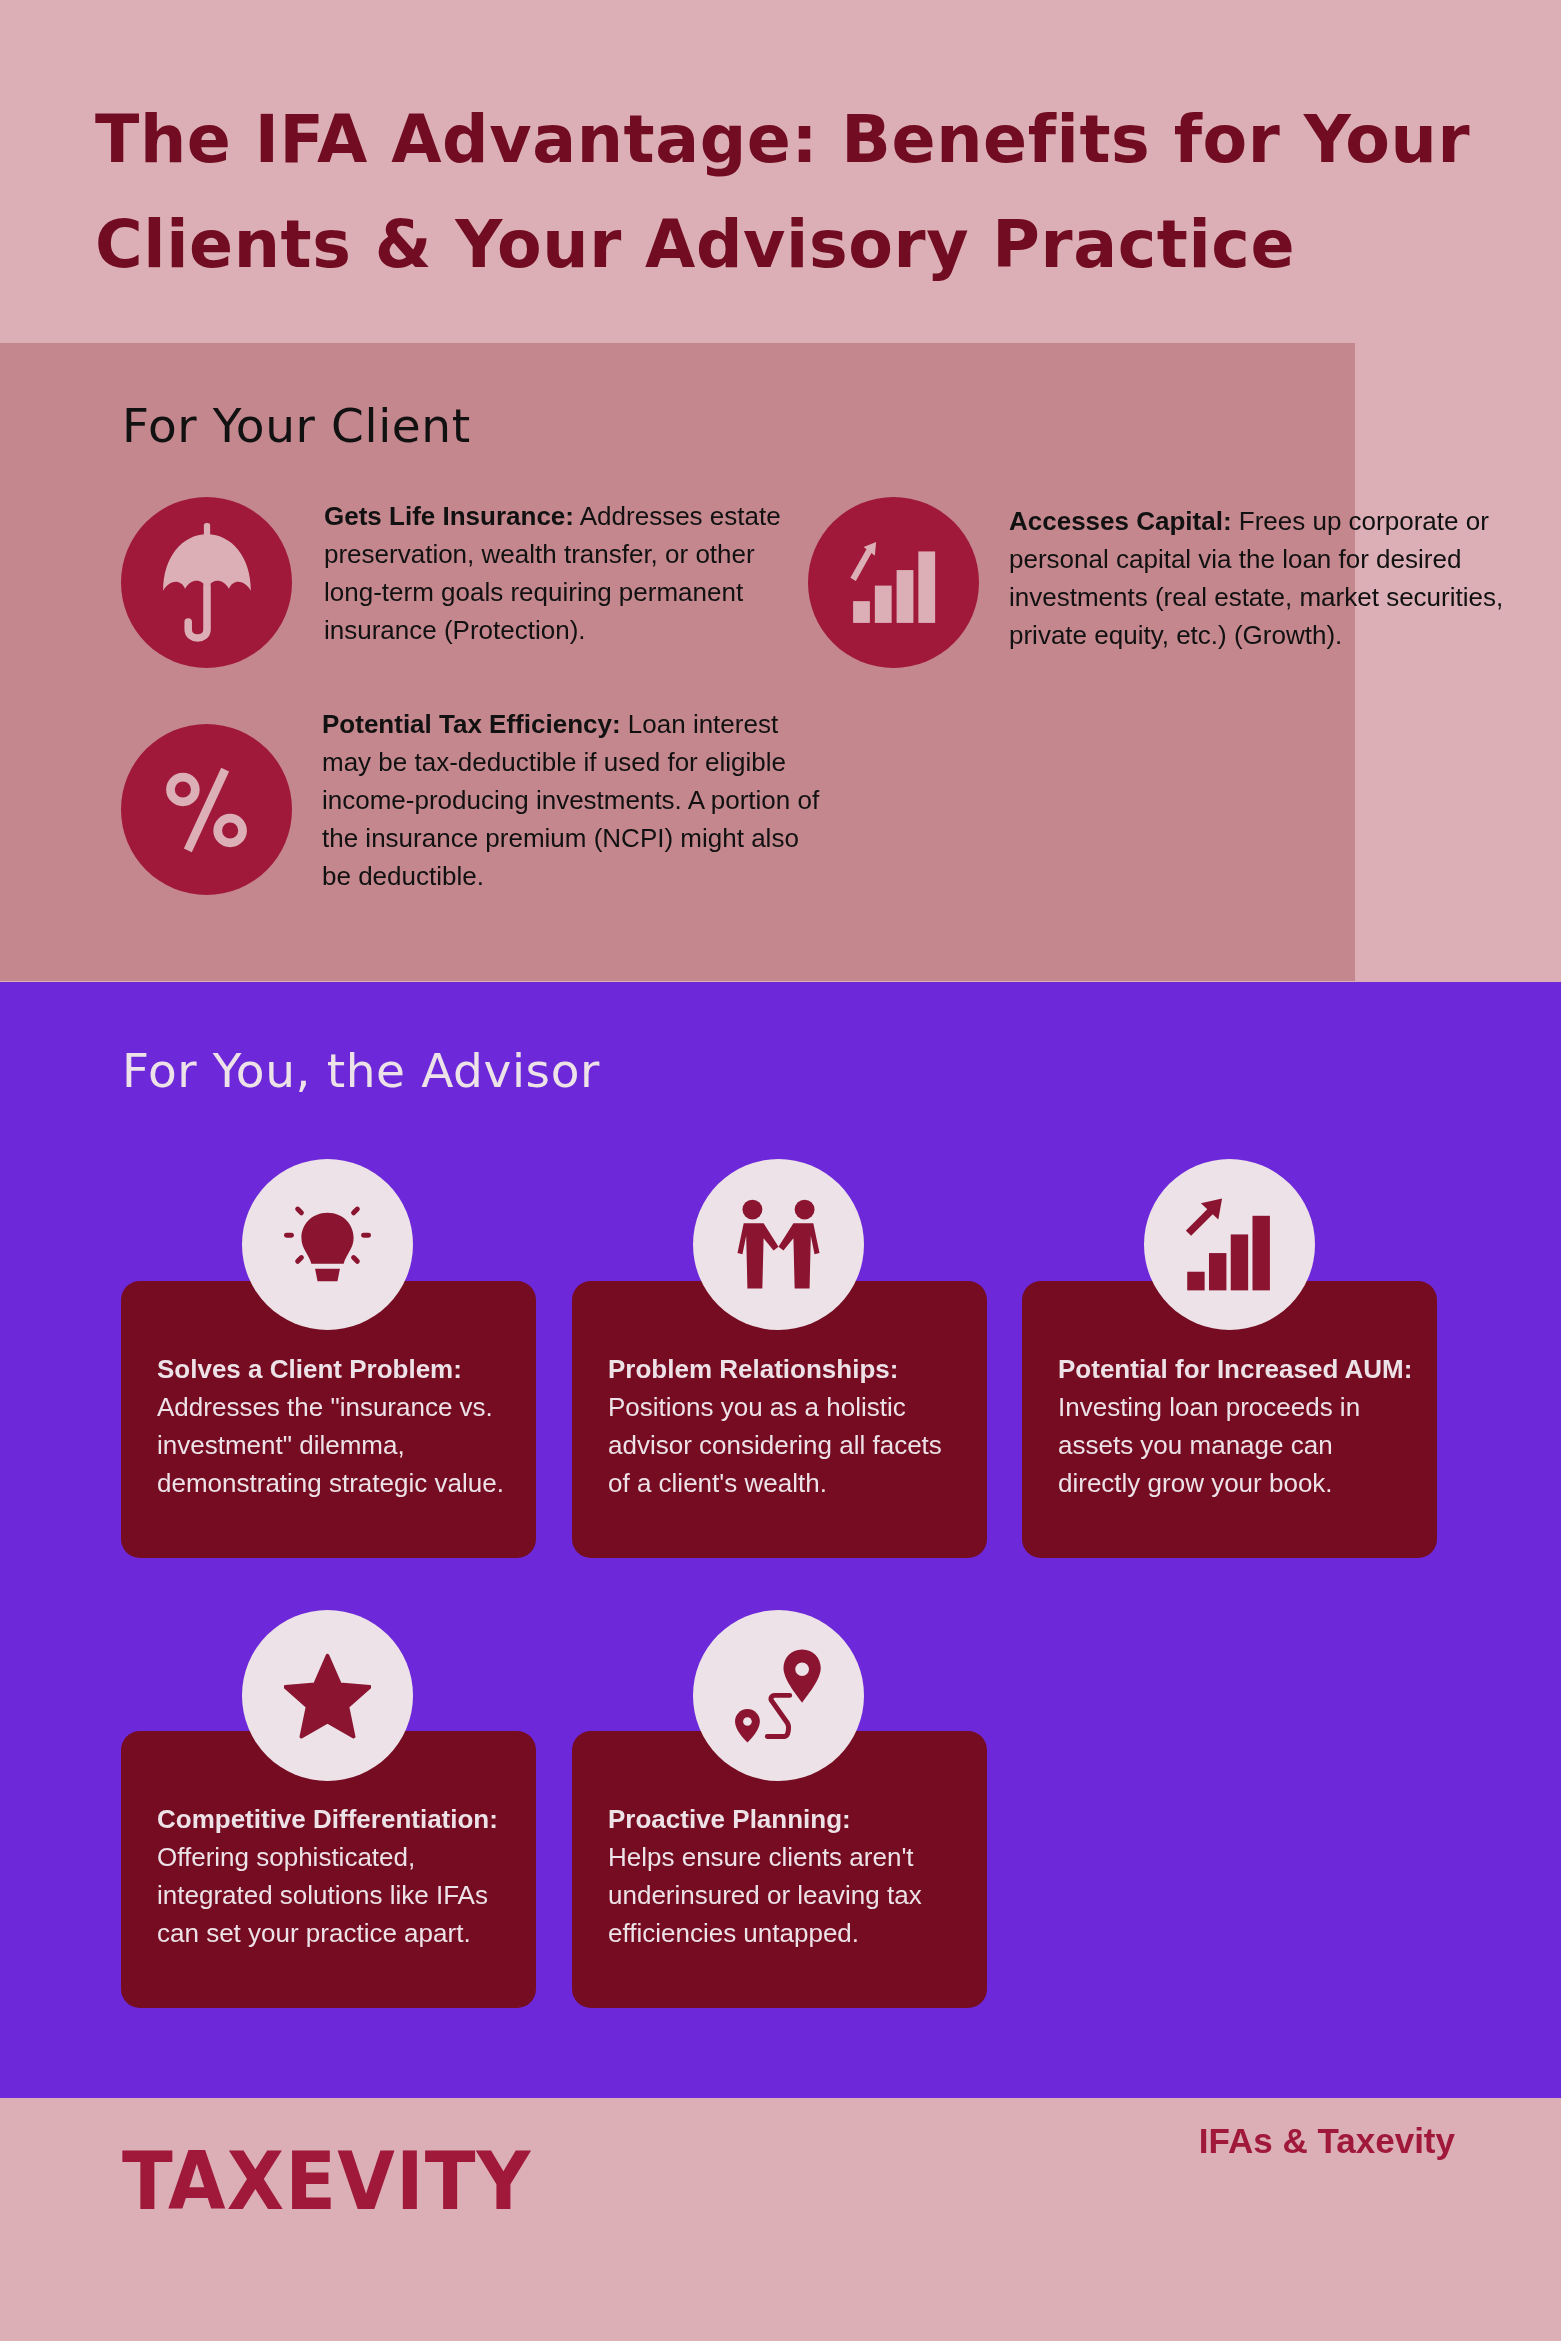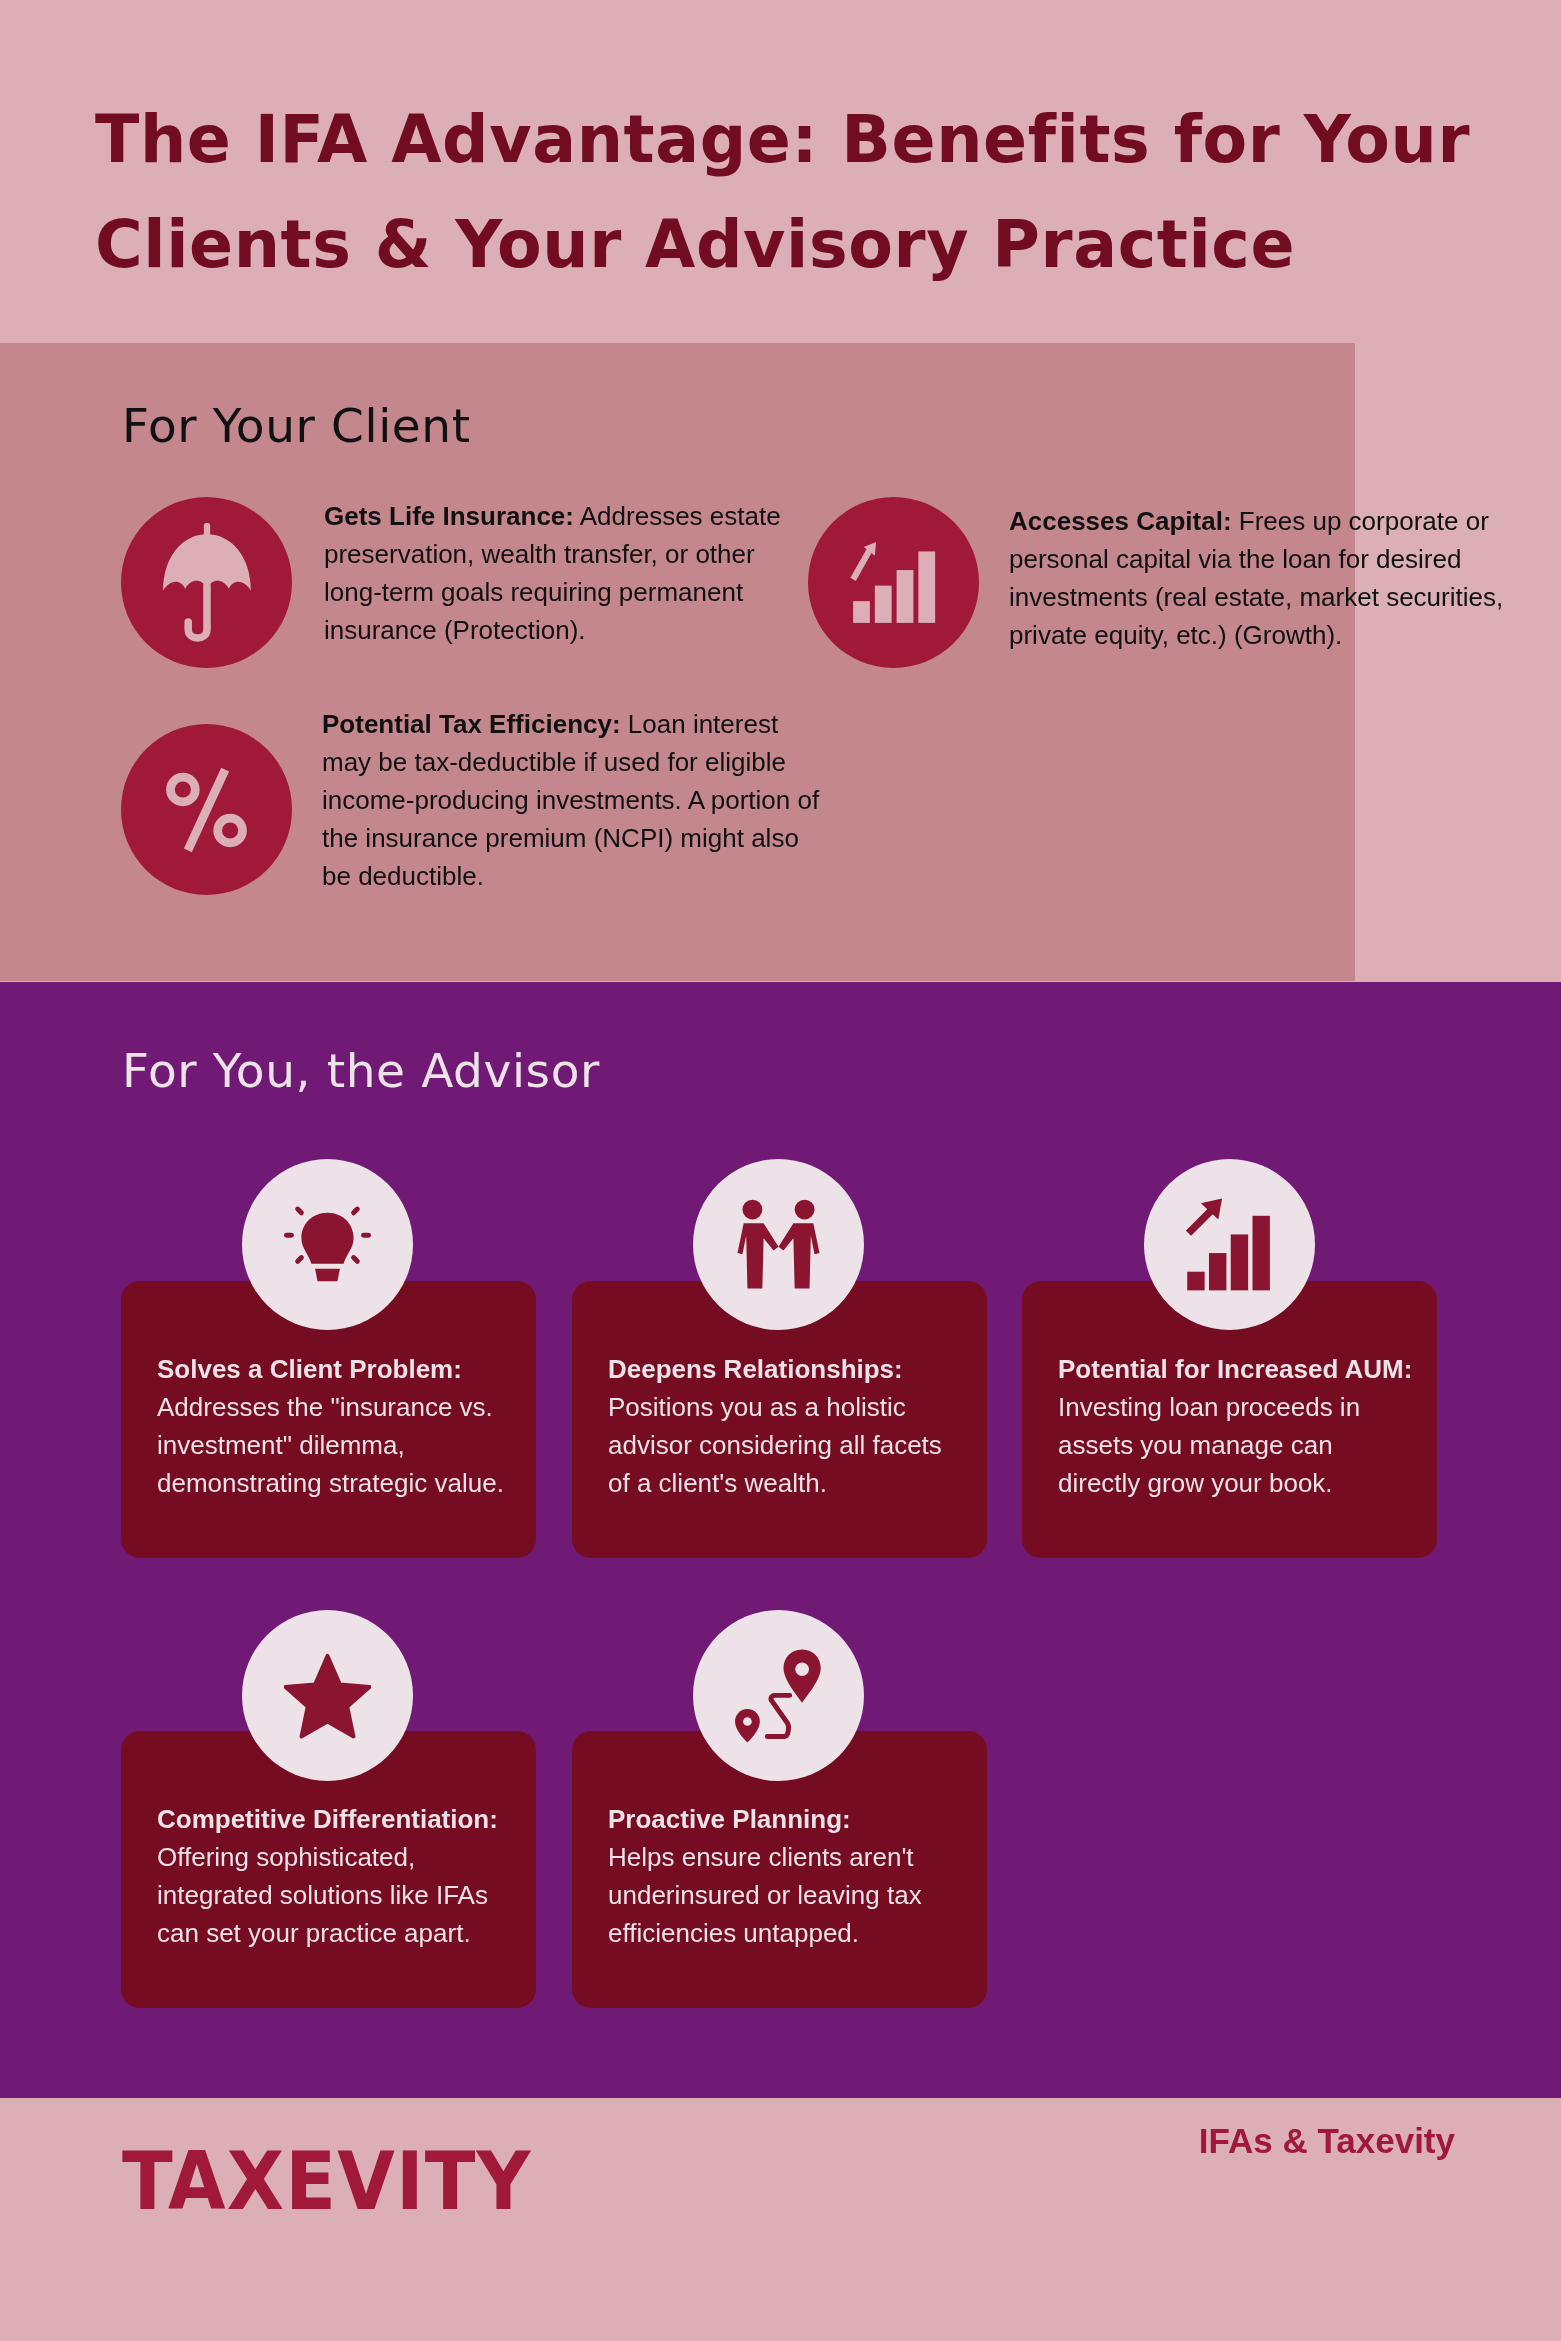--- a/index.html
+++ b/index.html
@@ -42,21 +42,21 @@
   }
   .client-text {
     position: absolute; top: 0; width: 487px;
     font-size: 26px; line-height: 38px; color: #111111;
   }
   .client-text b { font-weight: bold; }
 
   
   .advisor {
     position: absolute; left: 0; top: 982px; width: 1561px; height: 1117px;
-    background: #701a75;
+    background: #6d28d9;
   }
   .advisor .section-heading { top: 61px; color: #ece2e7; }
   .card {
     position: absolute; width: 415px; height: 277px;
     background: #750c22; border-radius: 19px;
   }
   .card-icon {
     position: absolute; width: 171px; height: 171px; border-radius: 50%;
     background: #ece2e7;
     display: flex; align-items: center; justify-content: center;
@@ -158,21 +158,21 @@
           <line x1="4" y1="50" x2="12" y2="50"></line>
           <line x1="128" y1="50" x2="136" y2="50"></line>
           <line x1="22" y1="92" x2="28" y2="86"></line>
           <line x1="118" y1="92" x2="112" y2="86"></line>
         </g>
       </svg>
     </div>
 
     <div class="card" style="left:572px; top:299px;">
       <div class="card-text">
-        <b>Deepens Relationships:</b><br>
+        <b>Problem Relationships:</b><br>
         <span>Positions you as a holistic advisor considering all facets of a client's wealth.</span>
       </div>
     </div>
     <div class="card-icon" style="left:693px; top:177px;">
       <svg width="87" height="94" viewBox="0 0 140 150">
         <circle cx="28" cy="18" r="16" fill="#8b1430"></circle>
         <circle cx="112" cy="18" r="16" fill="#8b1430"></circle>
         <path d="M14 40 L46 40 L70 78 L62 84 L46 64 L44 145 L20 145 L18 60 L12 90 L4 88 Z" fill="#8b1430"></path>
         <path d="M126 40 L94 40 L70 78 L78 84 L94 64 L96 145 L120 145 L122 60 L128 90 L136 88 Z" fill="#8b1430"></path>
       </svg>

